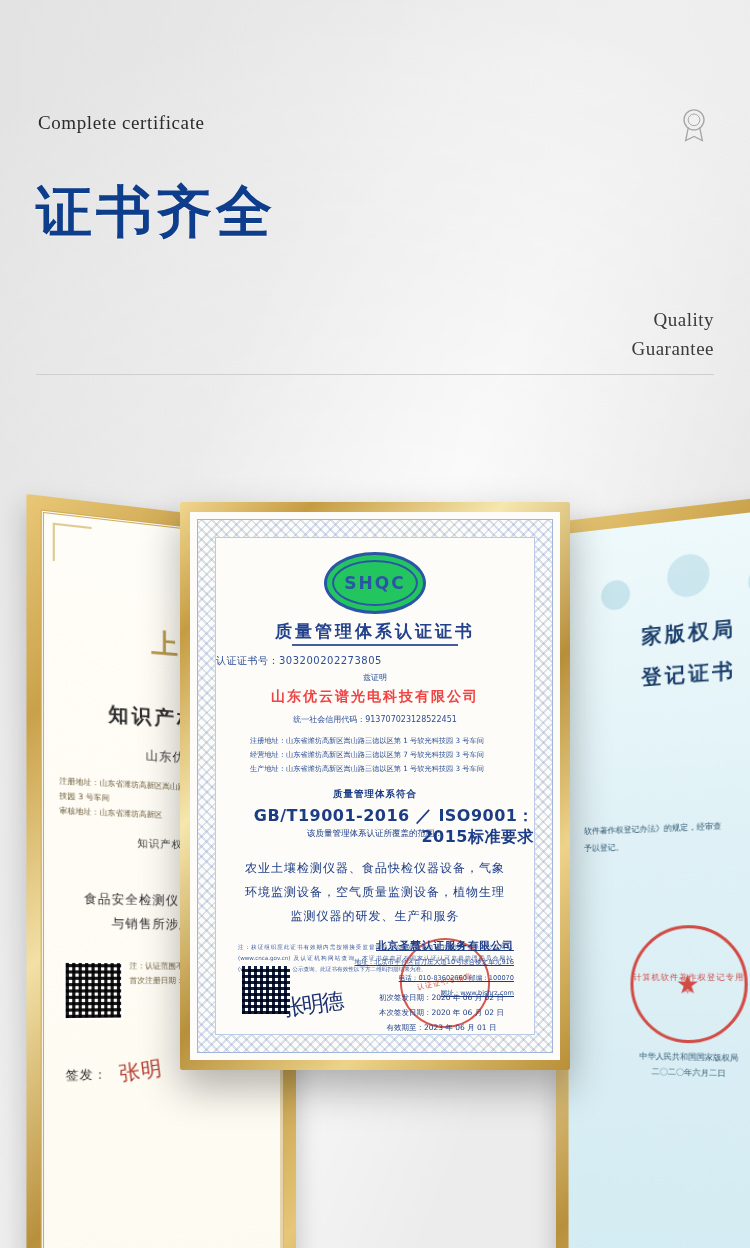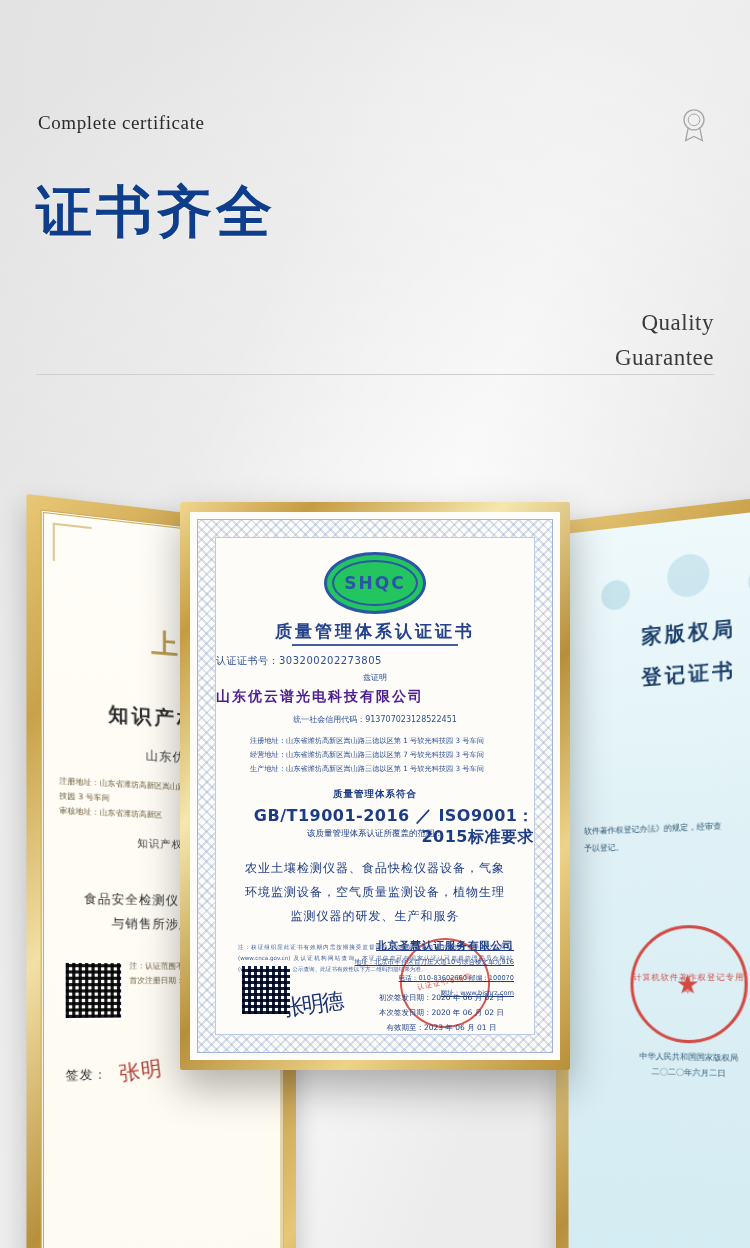--- a/index.html
+++ b/index.html
@@ -36,21 +36,21 @@
     font-family:"DejaVu Sans", sans-serif;
     font-weight:bold;
     color:#0e3d8c;
     font-size:56px;line-height:1.08;letter-spacing:4px;
     text-shadow:0 1px 0 rgba(255,255,255,.6);
   }
   .headline .l2{display:block;margin-top:6px;}
   .subright{
     position:absolute;right:36px;top:306px;text-align:right;
     font-family:"Liberation Serif", serif;
-    font-size:23px;line-height:1.5;color:#3a3a3a;letter-spacing:.5px;
+    font-size:19px;line-height:1.5;color:#3a3a3a;letter-spacing:.5px;
   }
   .rule{
     position:absolute;left:36px;right:36px;top:374px;height:1px;background:#cfcfcf;
   }
 
   
   .stage{position:absolute;left:0;top:430px;width:750px;height:700px;}
 
   .frame{position:absolute;box-sizing:border-box;}
 
@@ -209,22 +209,22 @@
     font-size:17px;font-weight:bold;color:#23418c;letter-spacing:3px;
   }
   .ctitle-rule{position:absolute;left:76px;right:76px;top:106px;height:2px;background:#23418c;opacity:.85;}
   .ccertno{
     position:absolute;left:0;right:0;top:116px;font-size:10px;color:#2b4d96;letter-spacing:.5px;
   }
   .cprove{
     position:absolute;left:0;right:0;top:134px;text-align:center;font-size:8px;color:#2b4d96;
   }
   .ccompany{
-    position:absolute;left:0;right:0;top:150px;
-    font-size:14px;font-weight:bold;color:#4c1d95;letter-spacing:2px;
+    position:absolute;left:0;right:0;top:150px;text-align:center;
+    font-size:14px;font-weight:bold;color:#ef4444;letter-spacing:2px;
   }
   .ccode{
     position:absolute;left:0;right:0;top:176px;text-align:center;font-size:8px;color:#2b4d96;
   }
   .caddr{
     position:absolute;left:34px;right:34px;top:196px;font-size:7.2px;line-height:1.95;color:#2b4d96;
   }
   .ccomply{
     position:absolute;left:0;right:0;top:250px;text-align:center;font-size:9.5px;font-weight:bold;color:#1d3c86;letter-spacing:1px;
   }

